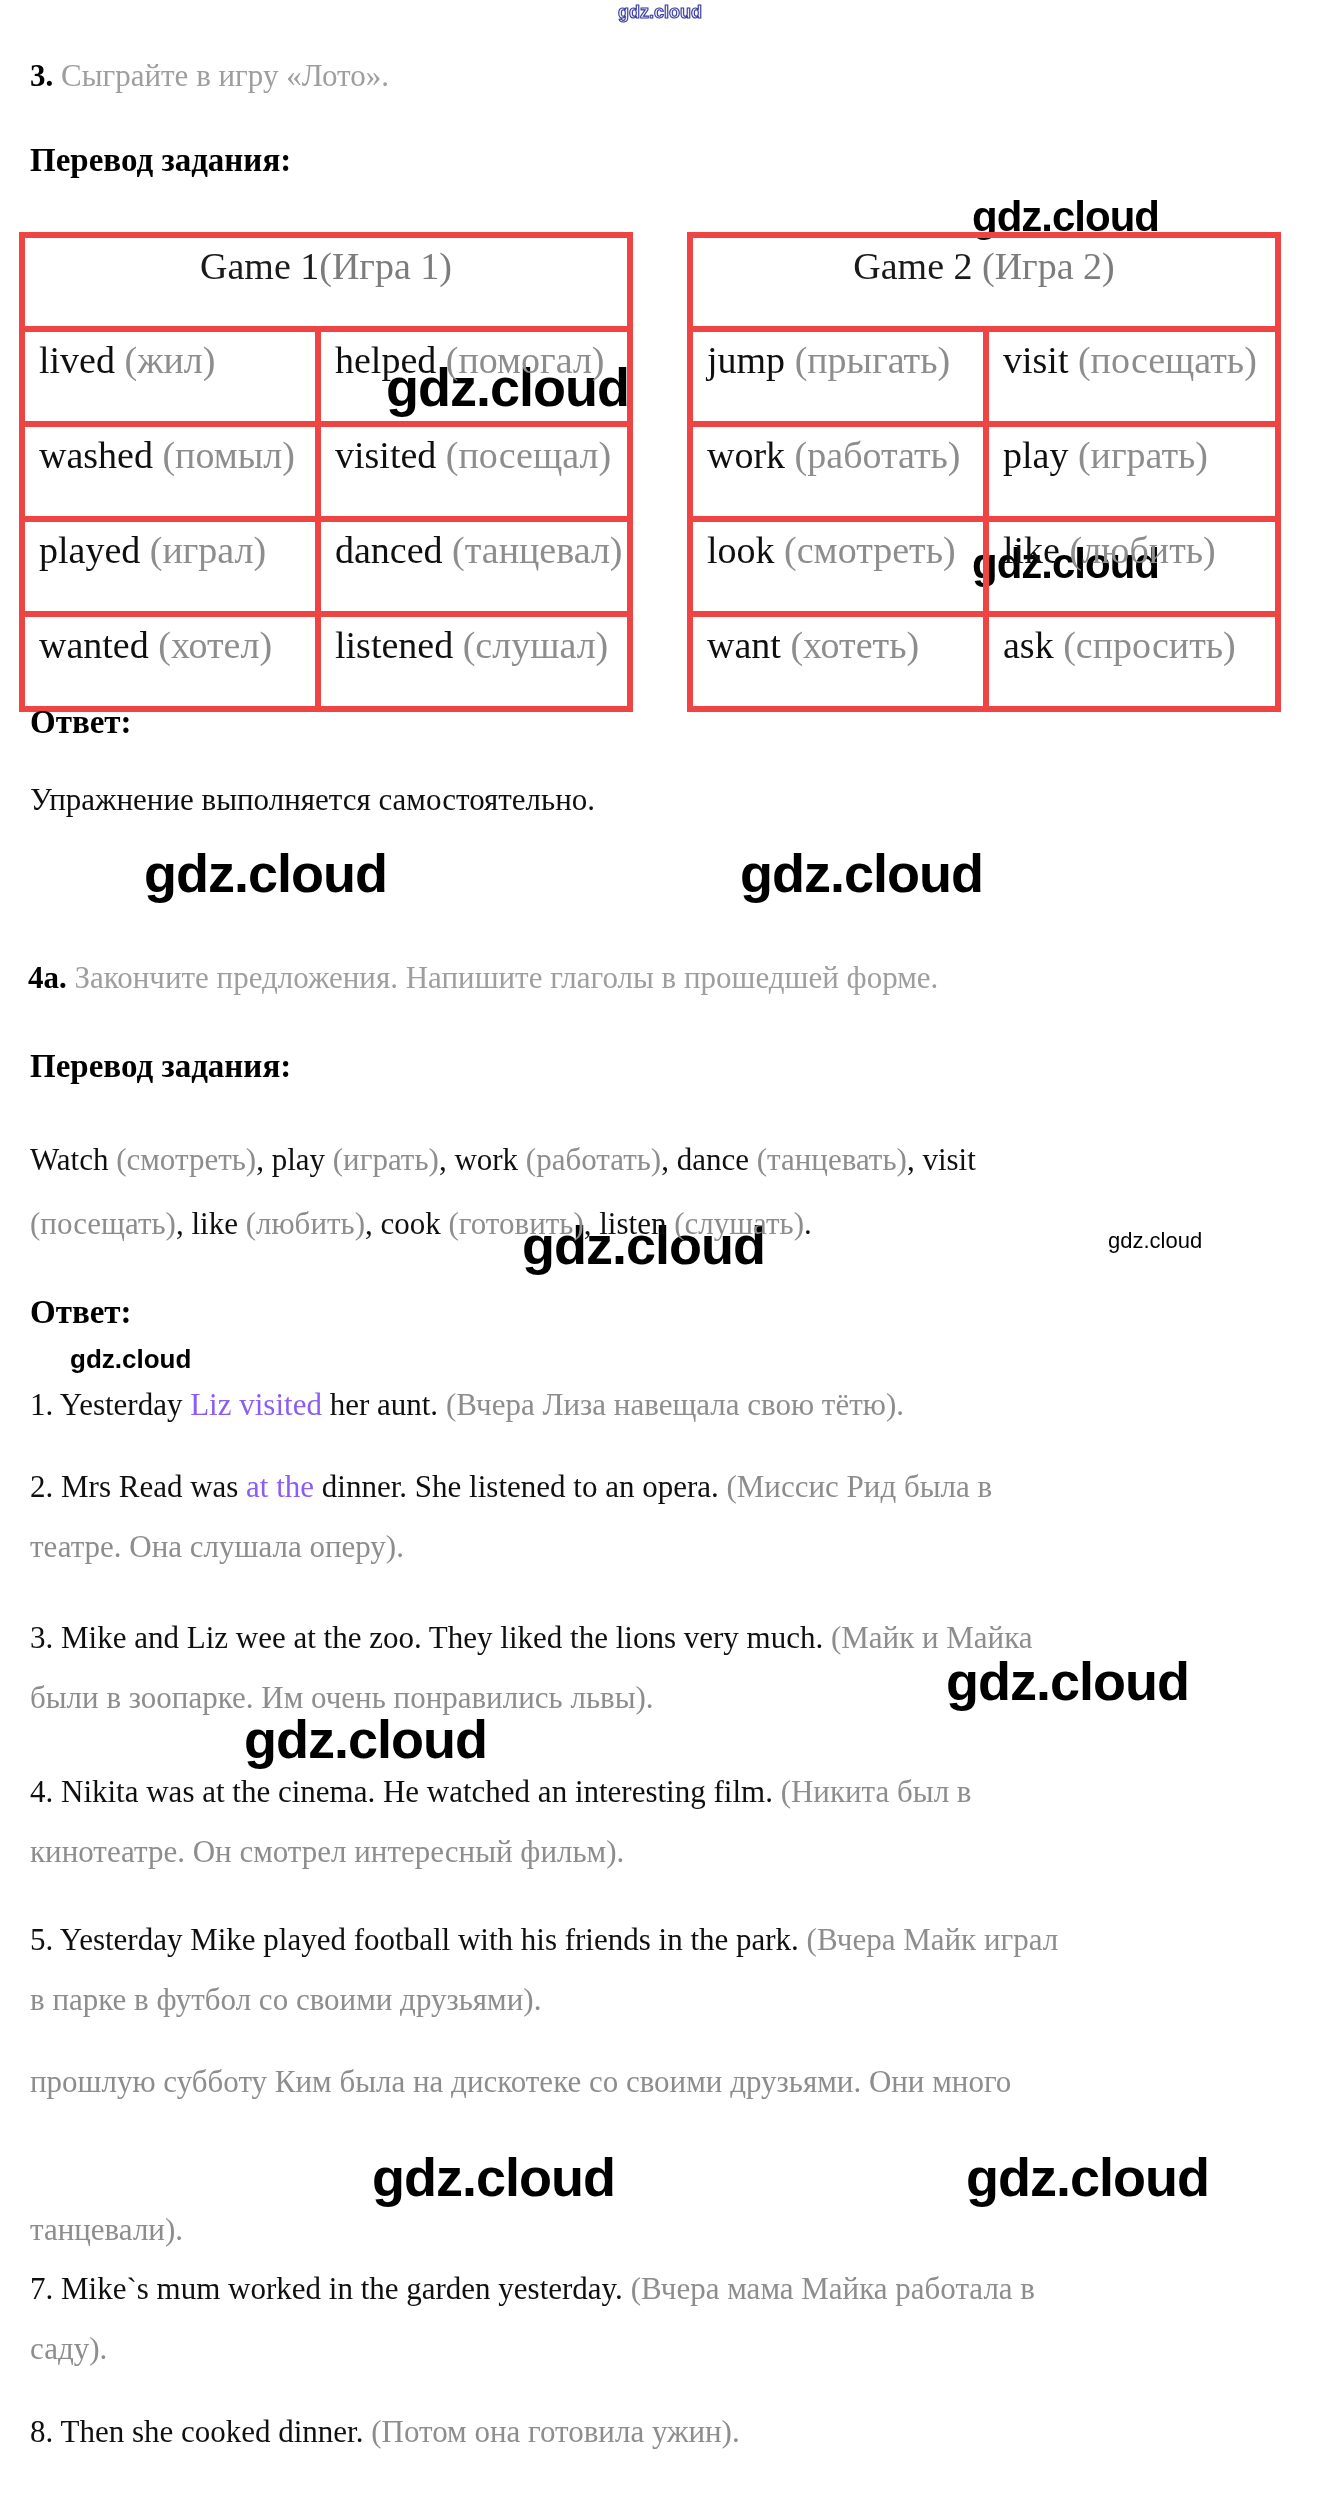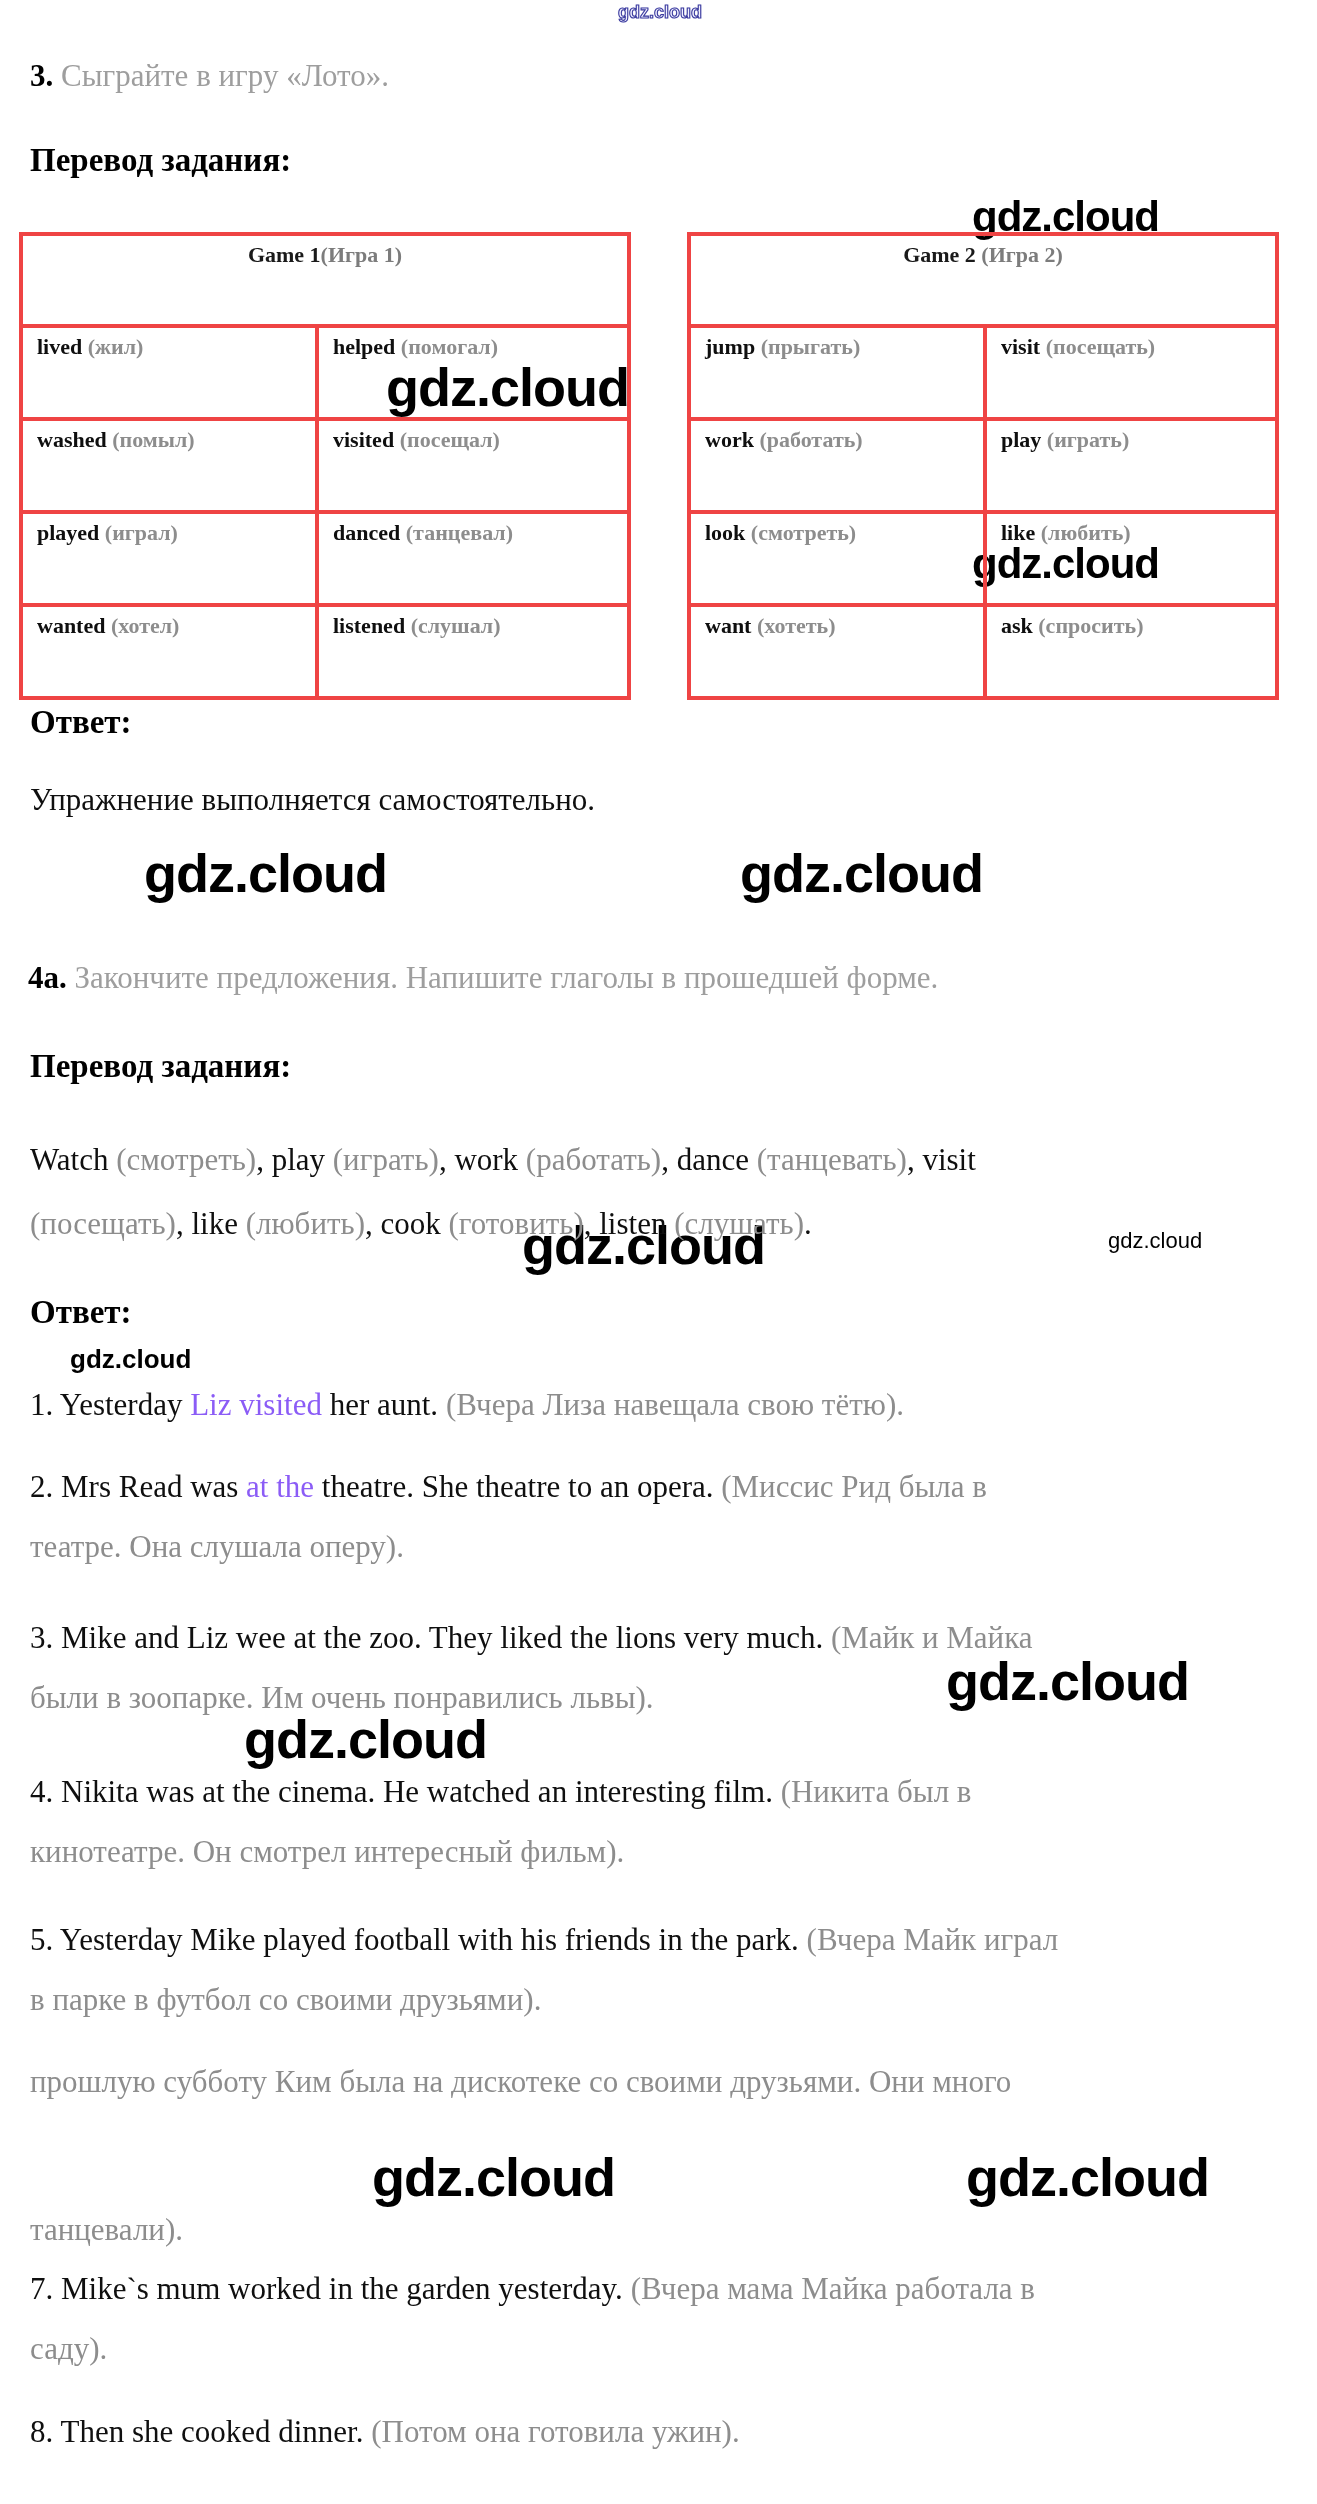--- a/index.html
+++ b/index.html
@@ -31,27 +31,26 @@
     line-height:60px;
     white-space:nowrap;
   }
   
   table.lotto{
     border-collapse:collapse;
     table-layout:fixed;
     position:absolute;
   }
   table.lotto td{
-    border:4px solid #ef4444;
+    border:6px solid #ef4444;
     vertical-align:top;
     padding:6px 4px 0 14px;
-    font-size:22px;
+    font-size:38px;
     overflow:hidden;
     white-space:nowrap;
-    font-weight:bold;
   }
   table.lotto td.hdr{
     text-align:center;
     padding:6px 0 0 0;
     height:82px;
   }
   table.lotto td.cell{height:83px;}
   .hdr .en{color:#1a1a1a;}
   .hdr .ru{color:#7c7c7c;}
   .cell .en{color:#0f0f0f;}
@@ -170,21 +169,21 @@
     <div class="line"><span class="g">(посещать)</span><span class="b">, like </span><span class="g">(любить)</span><span class="b">, cook </span><span class="g">(готовить)</span><span class="b">, listen </span><span class="g">(слушать)</span><span class="b">.</span></div>
   </div>
 
   <div class="abs boldlabel" style="left:30px;top:1282px;">Ответ:</div>
 
   <div class="abs txt" style="left:30px;top:1375px;">
     <div class="line"><span class="b">1. Yesterday </span><span class="t">Liz visited</span><span class="b"> her aunt. </span><span class="g">(Вчера Лиза навещала свою тётю).</span></div>
   </div>
 
   <div class="abs txt" style="left:30px;top:1457px;">
-    <div class="line"><span class="b">2. Mrs Read was </span><span class="t">at the</span><span class="b"> theatre. She theatre to an opera. </span><span class="g">(Миссис Рид была в</span></div>
+    <div class="line"><span class="b">2. Mrs Read was </span><span class="t">at the</span><span class="b"> dinner. She listened to an opera. </span><span class="g">(Миссис Рид была в</span></div>
     <div class="line"><span class="g">театре. Она слушала оперу).</span></div>
   </div>
 
   <div class="abs txt" style="left:30px;top:1608px;">
     <div class="line"><span class="b">3. Mike and Liz wee at the zoo. They liked the lions very much. </span><span class="g">(Майк и Майка</span></div>
     <div class="line"><span class="g">были в зоопарке. Им очень понравились львы).</span></div>
   </div>
 
   <div class="abs txt" style="left:30px;top:1762px;">
     <div class="line"><span class="b">4. Nikita was at the cinema. He watched an interesting film. </span><span class="g">(Никита был в</span></div>

